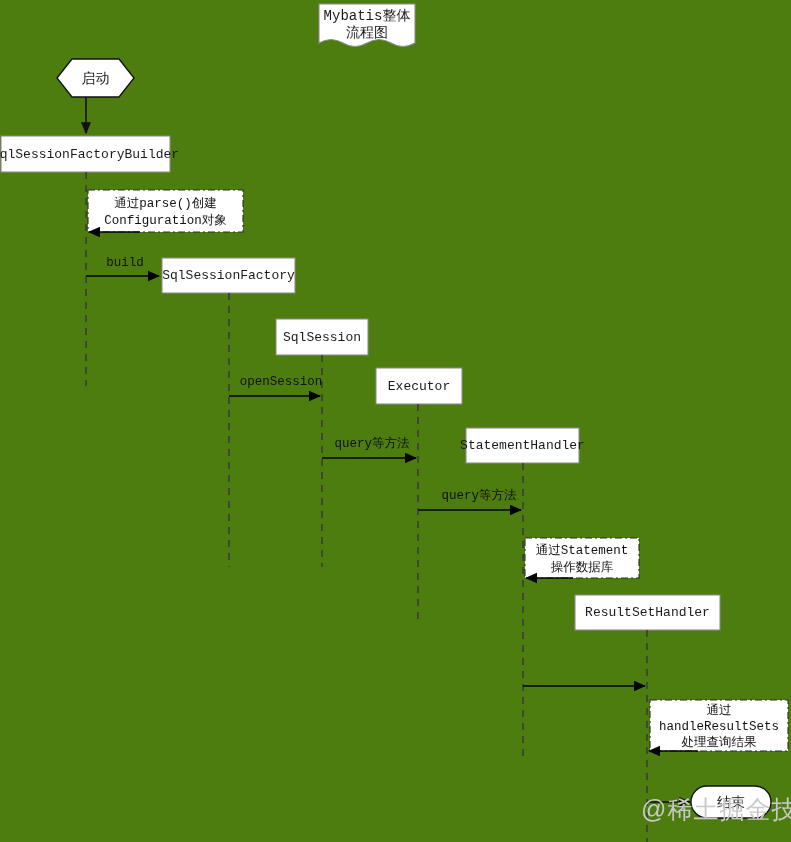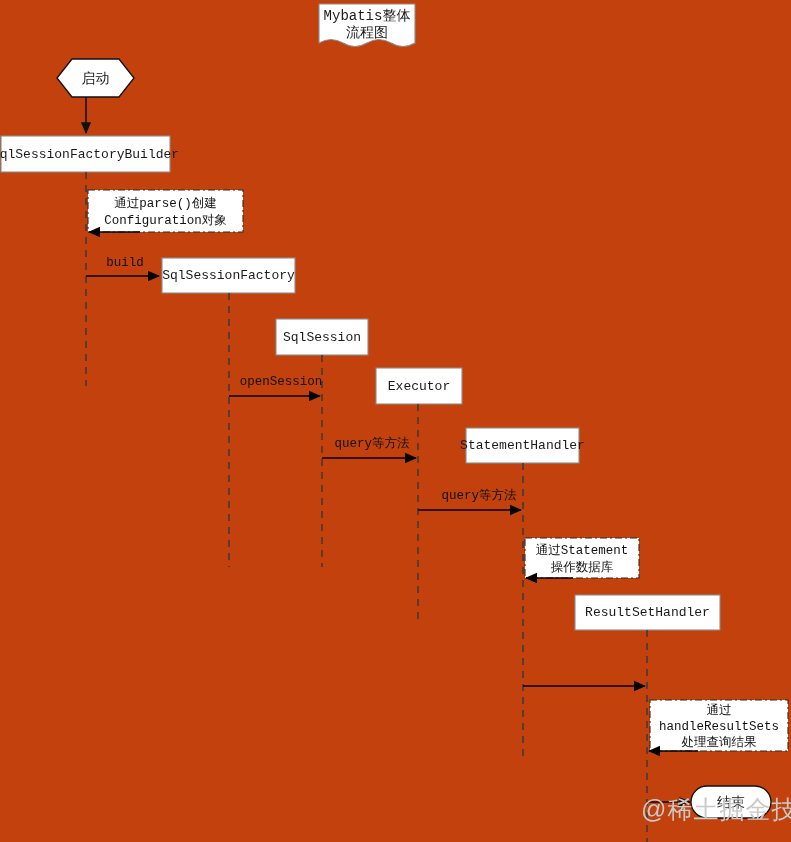--- a/index.html
+++ b/index.html
@@ -6,21 +6,21 @@
   html,body{margin:0;padding:0;background:#ffffff;}
   body{
     font-family:"Liberation Mono","DejaVu Sans Mono",monospace;
     color:#1a1a1a;
     -webkit-font-smoothing:none;
   }
   #canvas{
     position:relative;
     width:791px;
     height:842px;
-    background:#c2410c;
+    background:#4d7c0f;
     overflow:hidden;
   }
   svg#diagram{
     position:absolute;
     left:0; top:0;
     width:791px; height:842px;
   }
   .box-label{
     font-family:"Liberation Mono","DejaVu Sans Mono",monospace;
     font-size:13px;

